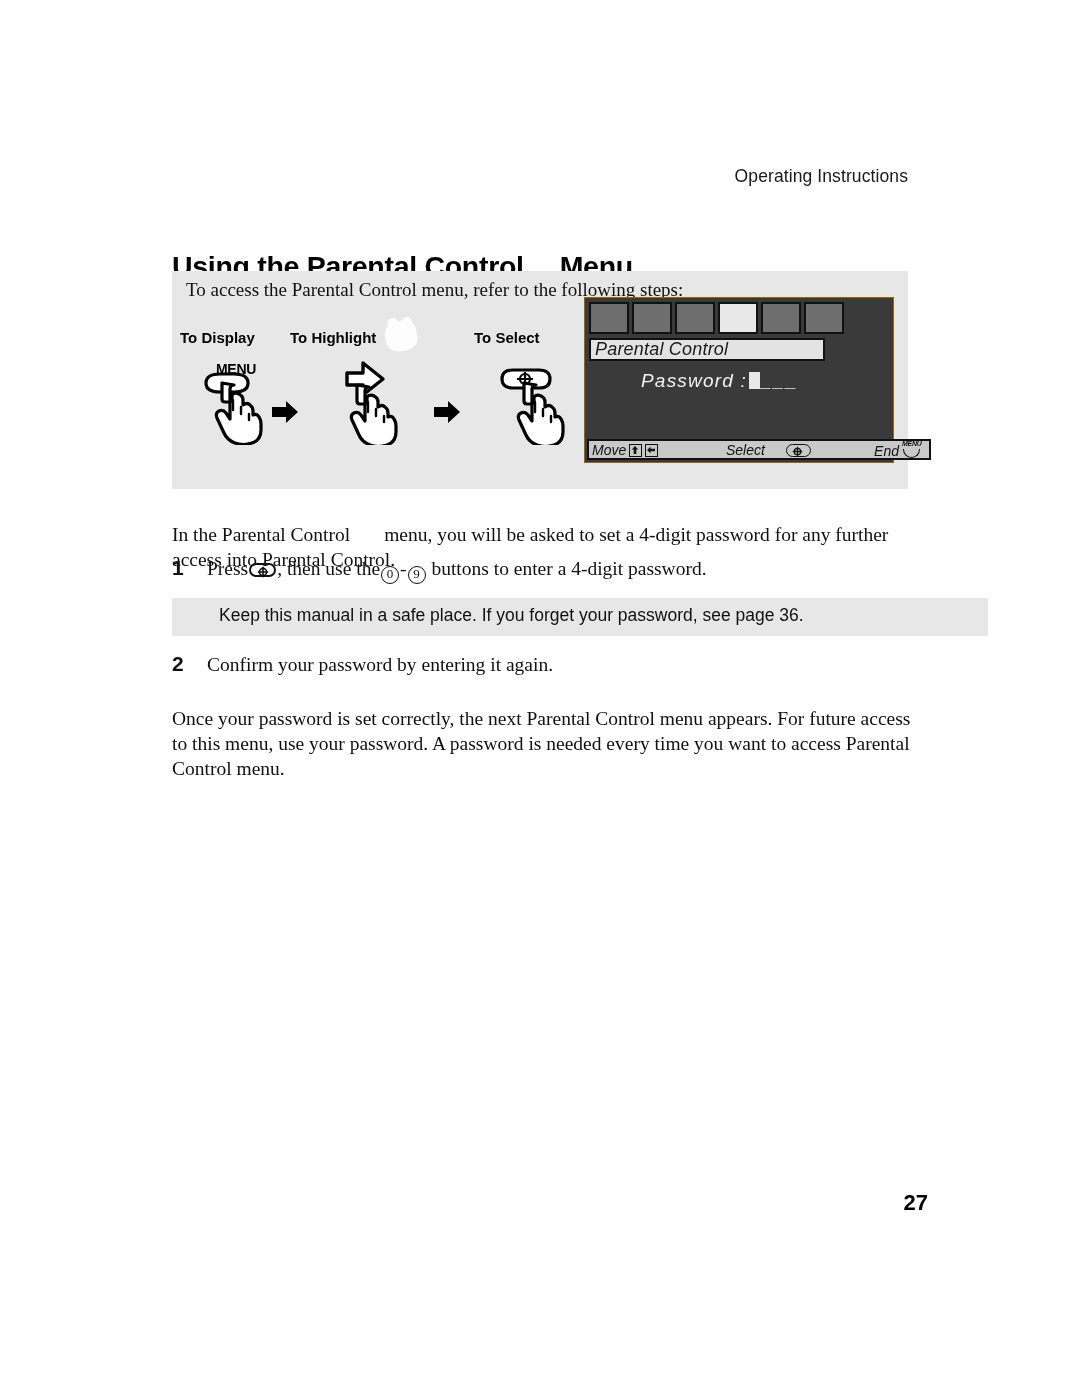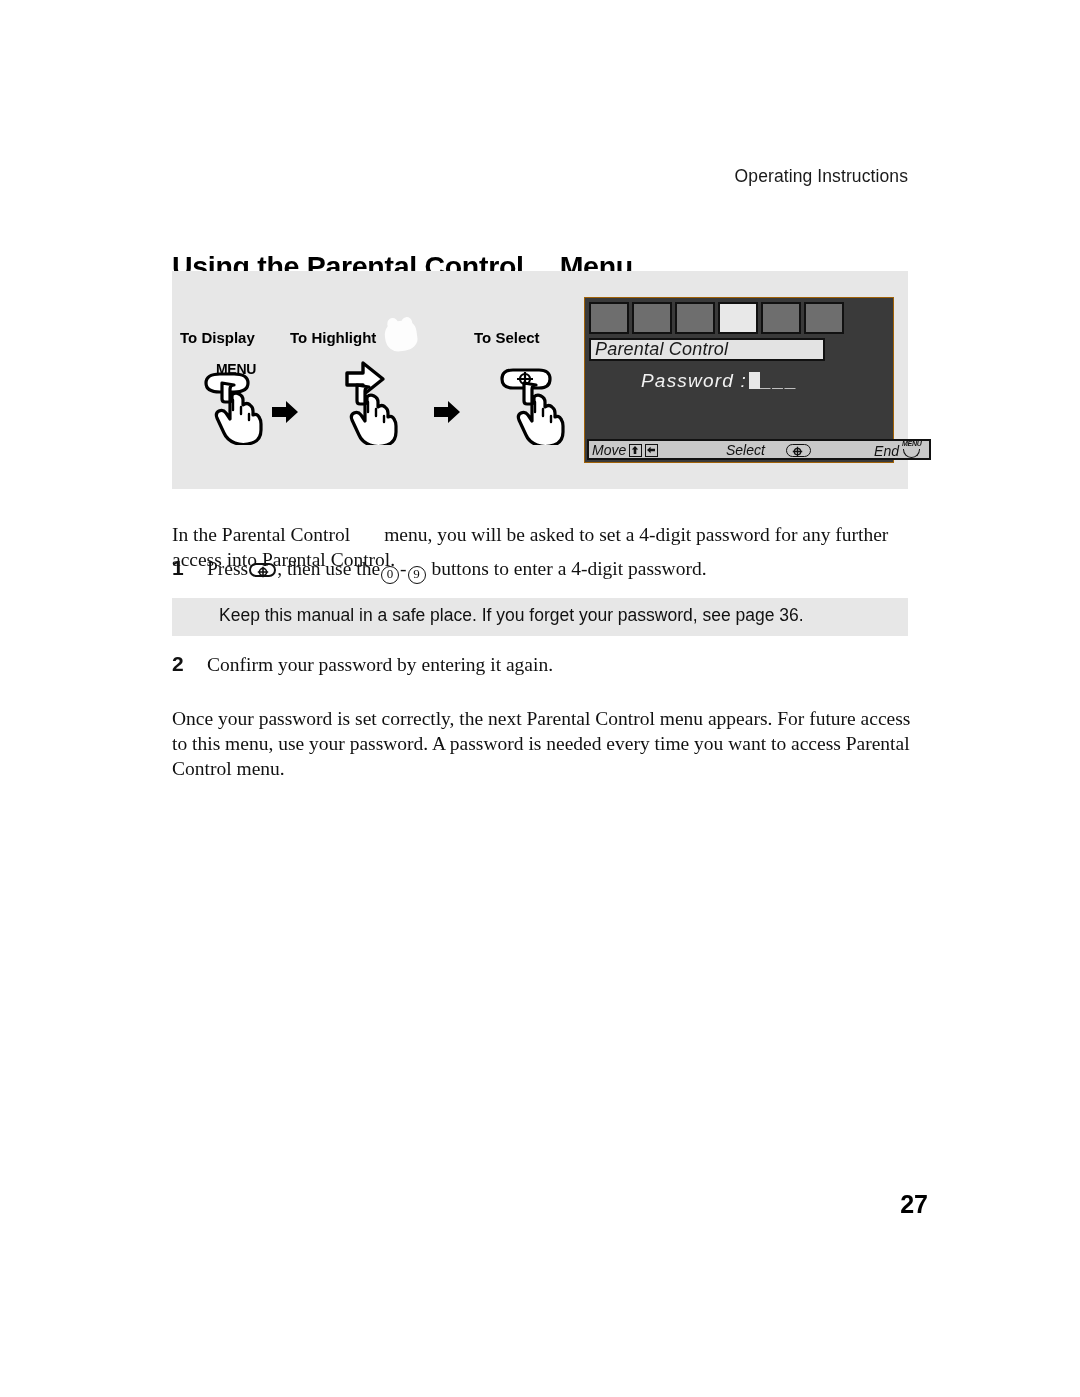--- a/index.html
+++ b/index.html
@@ -329,21 +329,21 @@
     font-family: "Liberation Serif", serif;
     font-size: 13px;
     line-height: 14.5px;
   }
 
   
   .note {
     position: absolute;
     left: 172px;
     top: 598px;
-    width: 736px;
+    width: 816px;
     height: 38px;
     background: #e7e7e7;
   }
   .note span {
     position: absolute;
     left: 47px;
     top: 7px;
     font-family: "Liberation Sans", sans-serif;
     font-size: 17.5px;
     color: #111;
@@ -352,33 +352,34 @@
 
   .p-outro { left: 172px; top: 686px; width: 744px; }
 
   
   .folio {
     position: absolute;
     right: 152px;
     top: 1190px;
     font-family: "Liberation Sans", sans-serif;
     font-weight: bold;
-    font-size: 25px;
+    font-size: 22px;
     color: #000;
   }
 </style>
 </head>
 <body>
 
 <div class="running-header">Operating Instructions</div>
 
 <h1 class="section-title"><span>Using the Parental Control</span><span class="tm-gap"></span><span>Menu</span></h1>
 
 <div class="intro-panel">
 
+  <div class="intro-lead">To access the Parental Control menu, refer to the following steps:</div>
 
   <div class="step-label lbl-display">To Display</div>
   <div class="step-label lbl-highlight">To Highlight</div>
   <div class="step-label lbl-select">To Select</div>
 
   <div class="blot"></div>
 
   <div class="icon-group g-menu">
     <div class="menu-cap">MENU</div>
     <svg width="82" height="86" viewBox="0 0 82 86">

